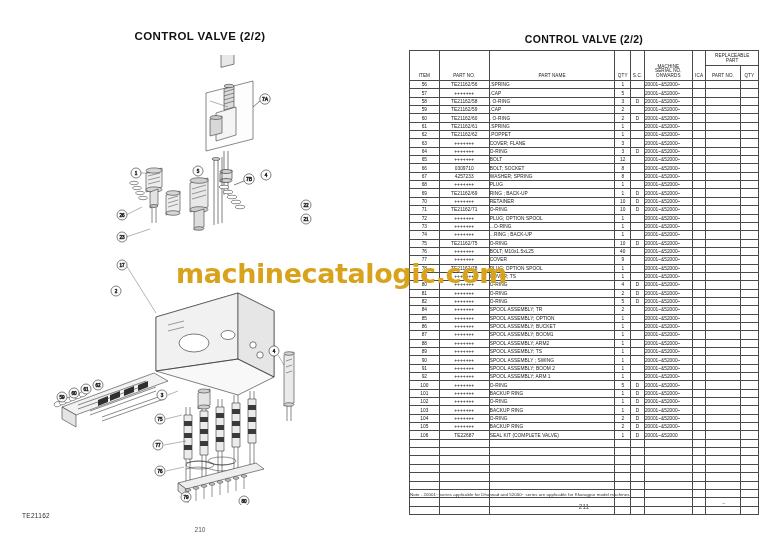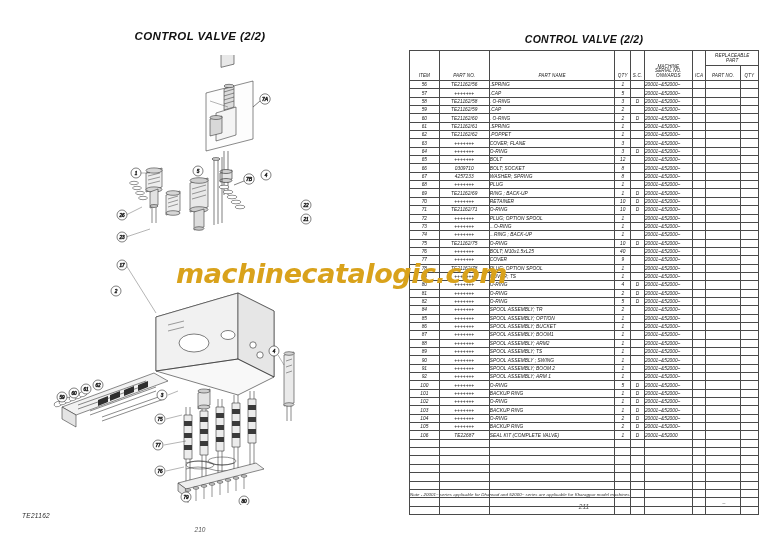--- a/index.html
+++ b/index.html
@@ -1,21 +1,21 @@
 <!DOCTYPE html>
 <html><head>
 <meta charset="utf-8">
 <style>
   html,body{margin:0;padding:0;}
   body{
     width:768px;height:542px;background:#ffffff;
     font-family:"Liberation Sans", sans-serif;
     position:relative;overflow:hidden;
   }
-  .page{position:absolute;inset:0;font-style:italic;}
+  .page{position:absolute;inset:0;}
 
   
   .left-page{position:absolute;left:0;top:0;width:400px;height:542px;}
   .left-title{
     position:absolute;left:0;top:30px;width:400px;text-align:center;
     font-size:11.5px;font-weight:bold;letter-spacing:.4px;color:#111;
   }
   .left-figcode{
     position:absolute;left:22px;top:512px;font-size:6.5px;color:#2b2b2b;letter-spacing:.3px;
   }

